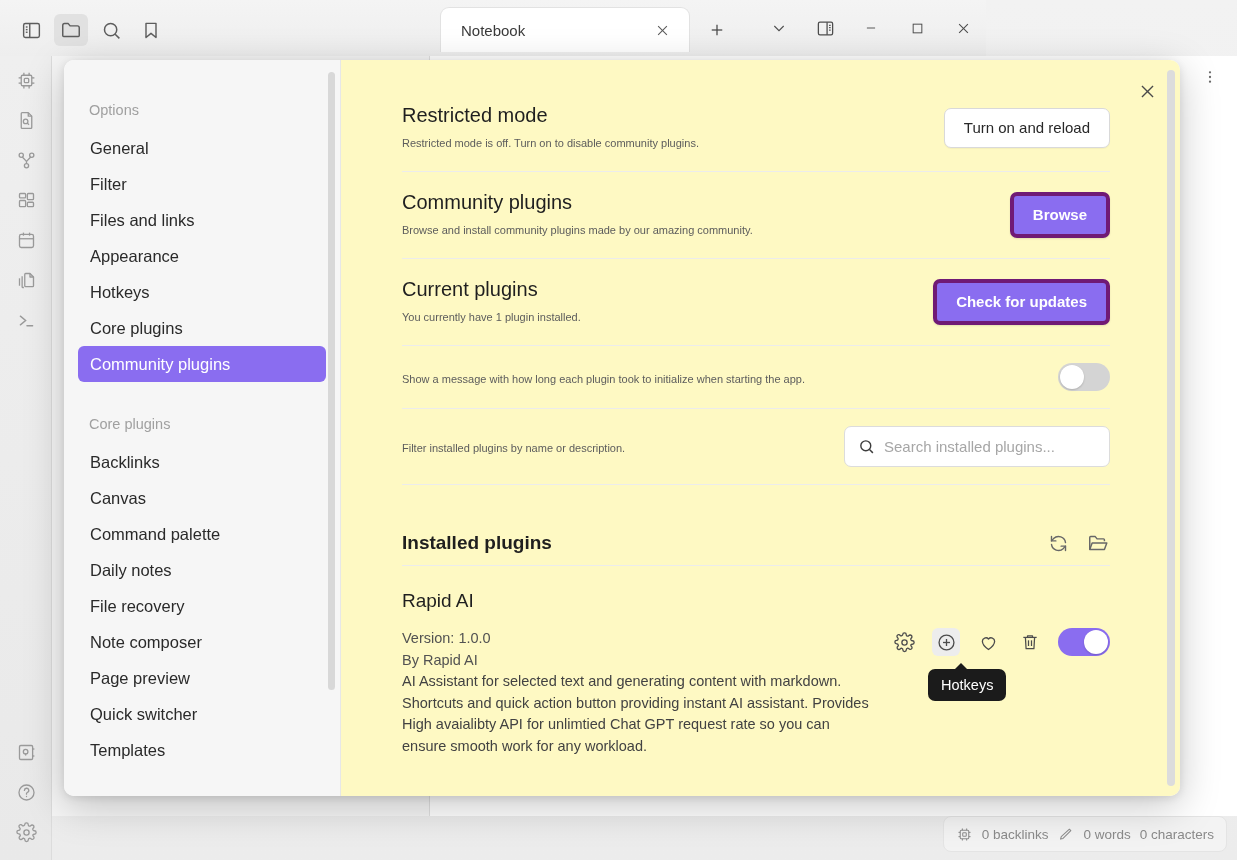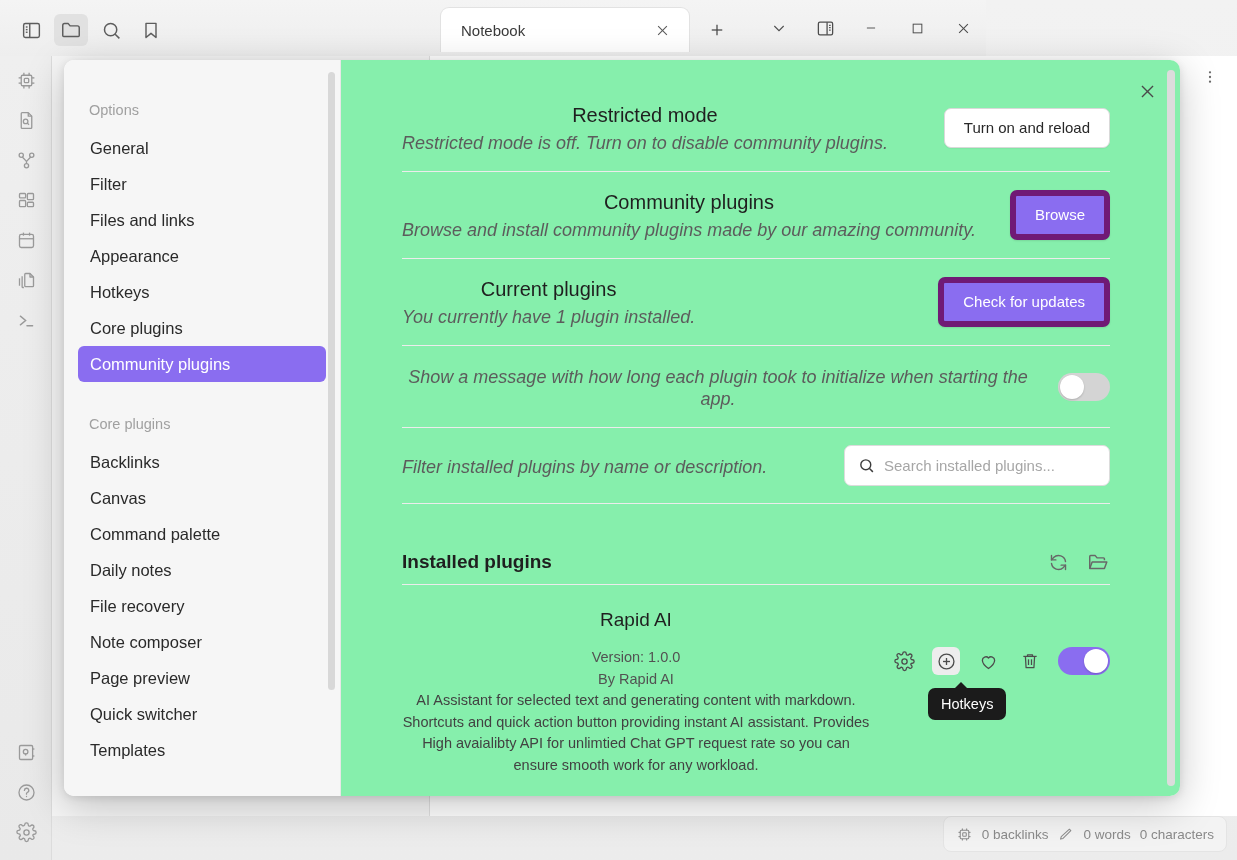--- a/index.html
+++ b/index.html
@@ -188,23 +188,22 @@
     position: absolute;
     right: 5px; top: 12px;
     width: 7px; height: 618px;
     background: #d8d8d8;
     border-radius: 4px;
   }
 
   .modal-main {
     flex: 1;
     position: relative;
-    background: #86efac;
+    background: #fef9c3;
     overflow: hidden;
-    text-align: center;
   }
   .modal-close {
     position: absolute;
     right: 18px; top: 16px;
     width: 30px; height: 30px;
     display: flex; align-items: center; justify-content: center;
     color: #4a4a4a;
     border-radius: 5px;
     z-index: 6;
   }
@@ -234,46 +233,46 @@
   }
   .setting-row.first { padding-top: 0; }
   .sr-text { min-width: 0; }
   .sr-name {
     font-size: 20px;
     color: #1f1f1f;
     line-height: 27px;
     font-weight: 400;
   }
   .sr-desc {
-    font-size: 18px;
+    font-size: 11px;
     color: #5c5c5c;
     line-height: 22px;
     margin-top: 3px;
-    font-style: italic;
   }
 
   .btn {
     flex: none;
     font-size: 15px;
     border-radius: 7px;
     padding: 11px 19px;
     white-space: nowrap;
     line-height: 16px;
   }
   .btn-default {
     background: #ffffff;
     border: 1px solid #d9d9d9;
     color: #282828;
     box-shadow: 0 1px 1px rgba(0,0,0,0.04);
   }
   .btn-cta {
     background: #8a6df0;
-    border: 6px solid #701a75;
+    border: 4px solid #701a75;
     color: #ffffff;
     box-shadow: 0 1px 2px rgba(0,0,0,0.10);
+    font-weight: bold;
   }
 
   .toggle {
     flex: none;
     width: 52px; height: 28px;
     border-radius: 14px;
     background: #d4d4d4;
     position: relative;
   }
   .toggle .knob {

